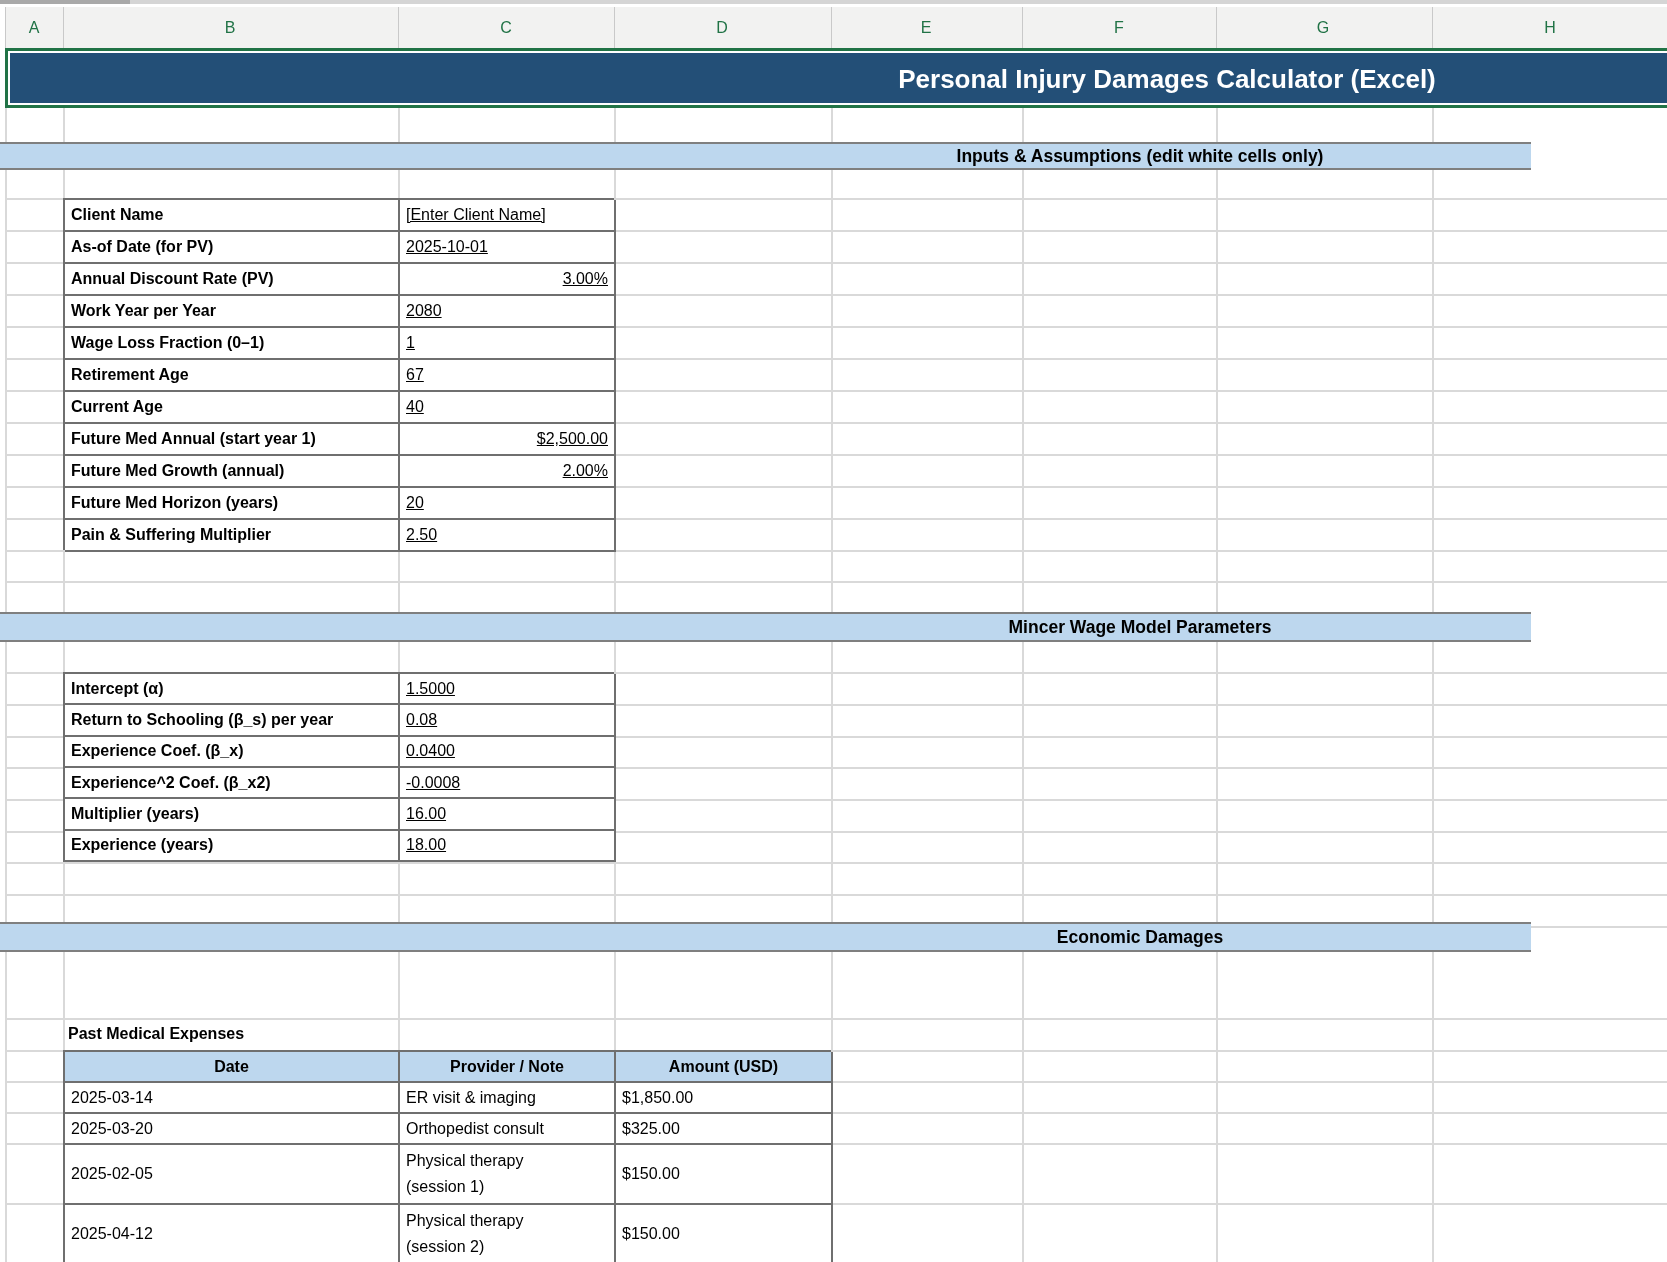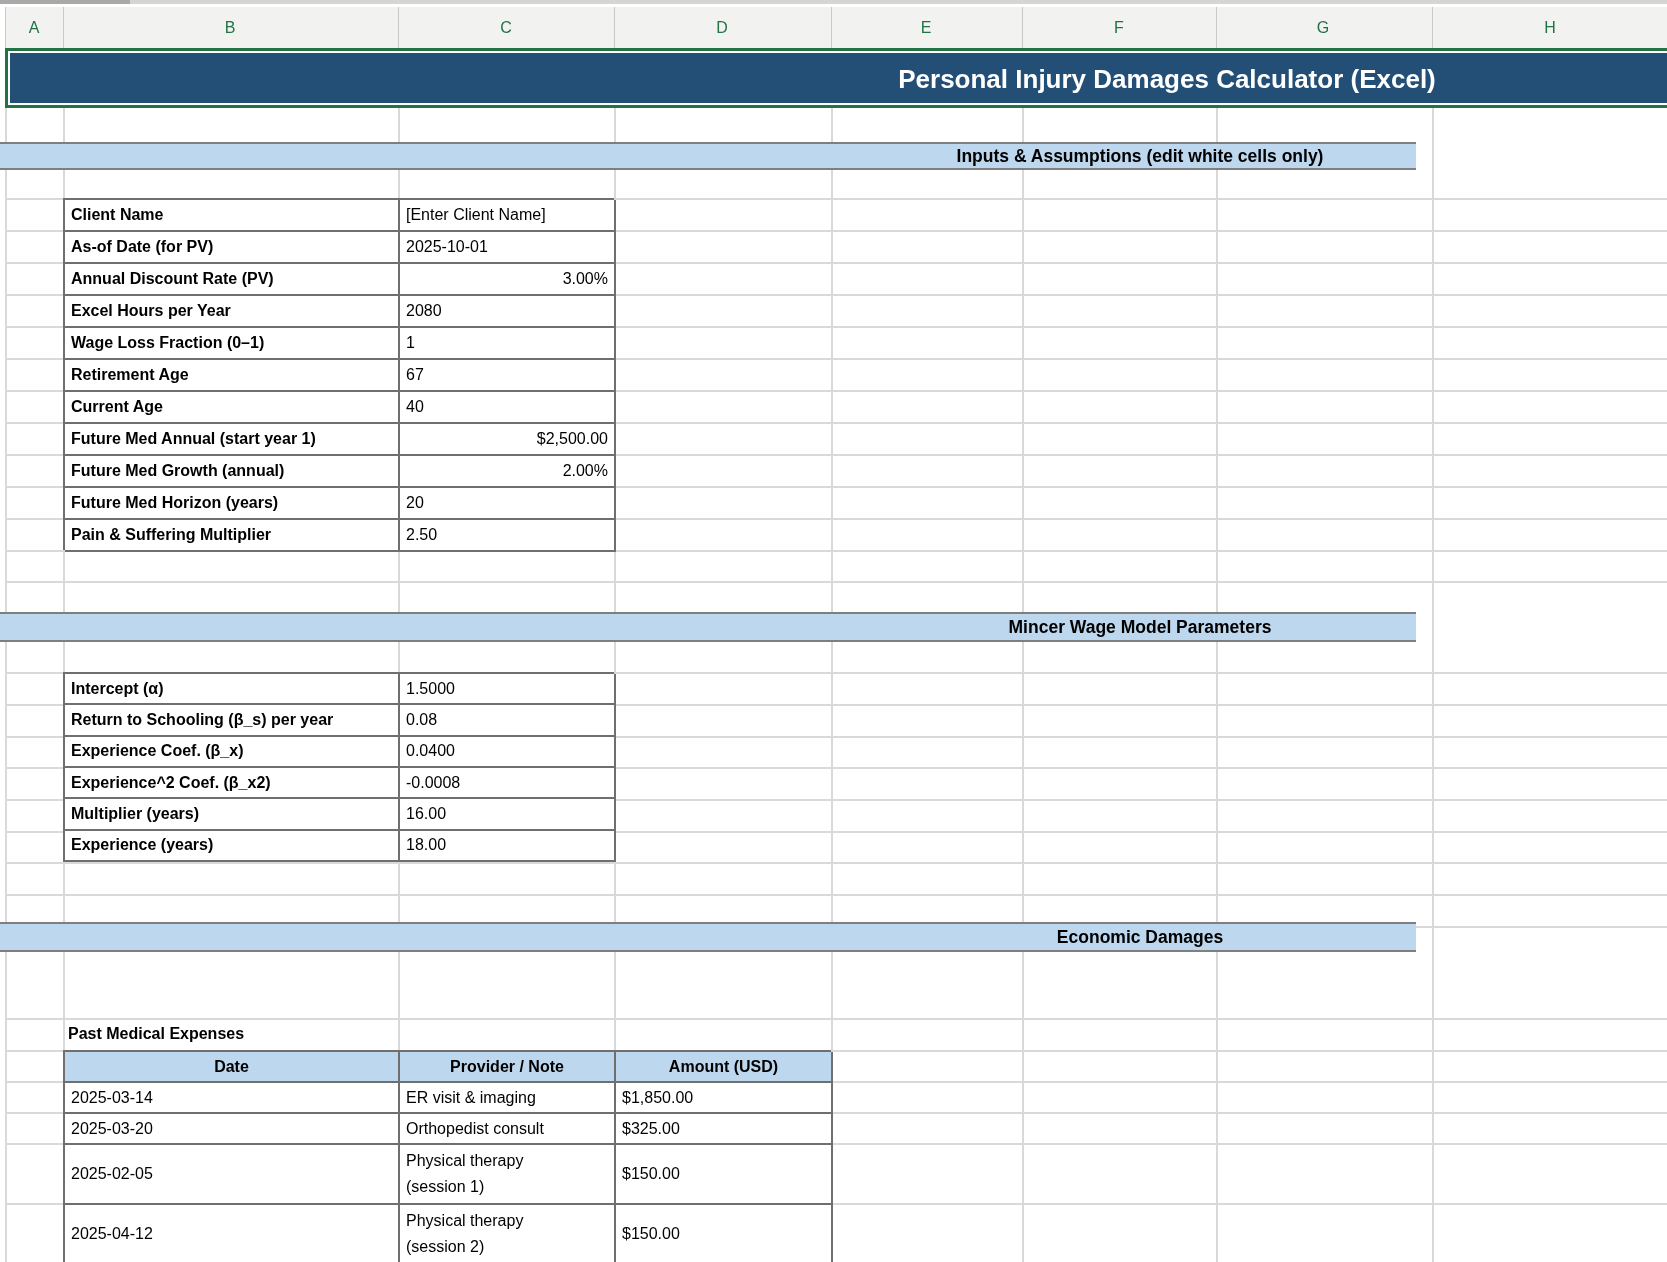--- a/index.html
+++ b/index.html
@@ -22,36 +22,36 @@
   
   .vline{position:absolute;width:1.5px;background:#D9D9D9;z-index:1;}
   .hline{position:absolute;height:1.5px;background:#D9D9D9;z-index:1;}
   
   #banner{position:absolute;left:5px;top:48px;width:1662px;height:60px;z-index:4;
     background:#ffffff;border:3px solid #217346;border-right:none;box-sizing:border-box;}
   #banner .banner-fill{position:absolute;left:2px;top:2px;right:0;bottom:2px;background:#234F77;}
   #banner .banner-title{position:absolute;left:1157px;top:0;height:50px;line-height:52px;
     transform:translateX(-50%);color:#ffffff;font-weight:bold;font-size:26px;white-space:nowrap;}
   
-  .section-bar{position:absolute;left:0;width:1416px;background:#BDD7EE;
+  .section-bar{position:absolute;left:0;width:1531px;background:#BDD7EE;
     border-top:2px solid #7F7F7F;border-bottom:2px solid #7F7F7F;box-sizing:border-box;z-index:2;}
   .section-bar .bar-text{position:absolute;left:1140px;top:0;bottom:0;display:flex;align-items:center;
     transform:translateX(-50%);font-weight:bold;font-size:17.5px;color:#000;white-space:nowrap;}
   #bar-inputs{top:142px;height:28px;}
   #bar-mincer{top:612px;height:30px;}
   #bar-economic{top:922px;height:30px;}
   
   .kv-table{position:absolute;left:63px;width:551px;display:grid;z-index:3;background:#ffffff;
     grid-template-columns:335px 216px;border-top:2px solid #6F6F6F;border-left:2px solid #6F6F6F;box-sizing:border-box;}
   #inputs-table{top:198px;height:352px;grid-auto-rows:32px;}
   #mincer-table{top:672px;height:190px;grid-template-rows:repeat(6,1fr);}
   .kv-cell{border-right:2px solid #6F6F6F;border-bottom:2px solid #6F6F6F;box-sizing:border-box;
     display:flex;align-items:center;font-size:16px;overflow:hidden;white-space:nowrap;background:#fff;}
   .kv-label{font-weight:bold;padding-left:6px;}
-  .kv-value{padding-left:6px;}
+  .kv-value{padding-left:6px;text-decoration:underline;}
   .kv-value.right{justify-content:flex-end;padding-right:6px;padding-left:0;}
   
   #past-label{position:absolute;left:68px;top:1018px;height:32px;line-height:32px;
     font-weight:bold;font-size:16px;z-index:2;}
   #past-table{position:absolute;left:63px;top:1050px;width:768px;display:grid;z-index:3;background:#fff;
     grid-template-columns:335px 216px 217px;
     border-top:2px solid #6F6F6F;border-left:2px solid #6F6F6F;box-sizing:border-box;}
   .pm-cell{border-right:2px solid #6F6F6F;border-bottom:2px solid #6F6F6F;box-sizing:border-box;
     display:flex;flex-direction:column;justify-content:center;font-size:16px;background:#fff;
     padding-left:6px;overflow:hidden;}
@@ -142,21 +142,21 @@
     <div class="bar-text">Economic Damages</div>
   </div>
 
   <div class="kv-table" id="inputs-table">
       <div class="kv-cell kv-label">Client Name</div>
       <div class="kv-cell kv-value">[Enter Client Name]</div>
       <div class="kv-cell kv-label">As-of Date (for PV)</div>
       <div class="kv-cell kv-value">2025-10-01</div>
       <div class="kv-cell kv-label">Annual Discount Rate (PV)</div>
       <div class="kv-cell kv-value right">3.00%</div>
-      <div class="kv-cell kv-label">Excel Hours per Year</div>
+      <div class="kv-cell kv-label">Work Year per Year</div>
       <div class="kv-cell kv-value">2080</div>
       <div class="kv-cell kv-label">Wage Loss Fraction (0–1)</div>
       <div class="kv-cell kv-value">1</div>
       <div class="kv-cell kv-label">Retirement Age</div>
       <div class="kv-cell kv-value">67</div>
       <div class="kv-cell kv-label">Current Age</div>
       <div class="kv-cell kv-value">40</div>
       <div class="kv-cell kv-label">Future Med Annual (start year 1)</div>
       <div class="kv-cell kv-value right">$2,500.00</div>
       <div class="kv-cell kv-label">Future Med Growth (annual)</div>

